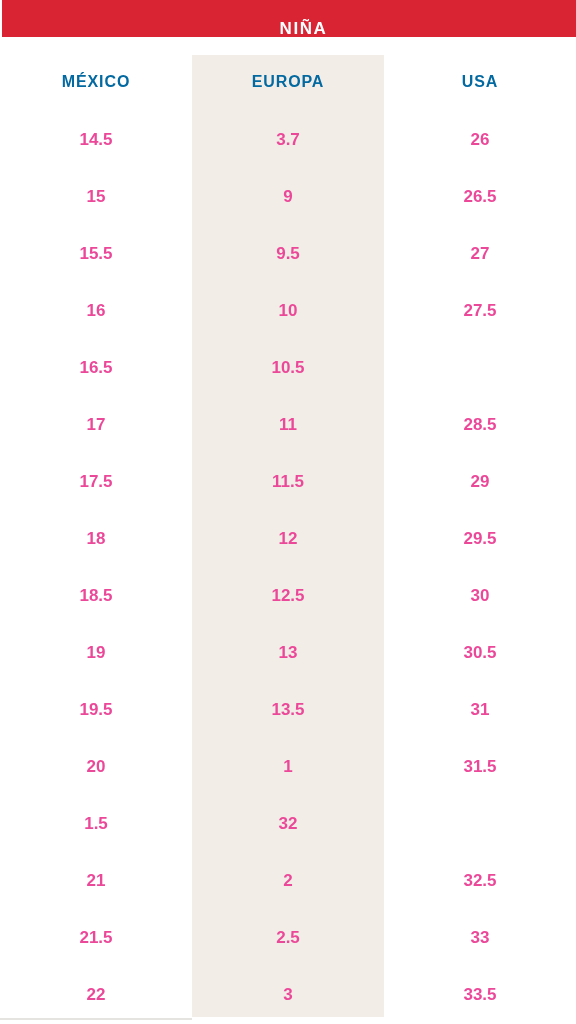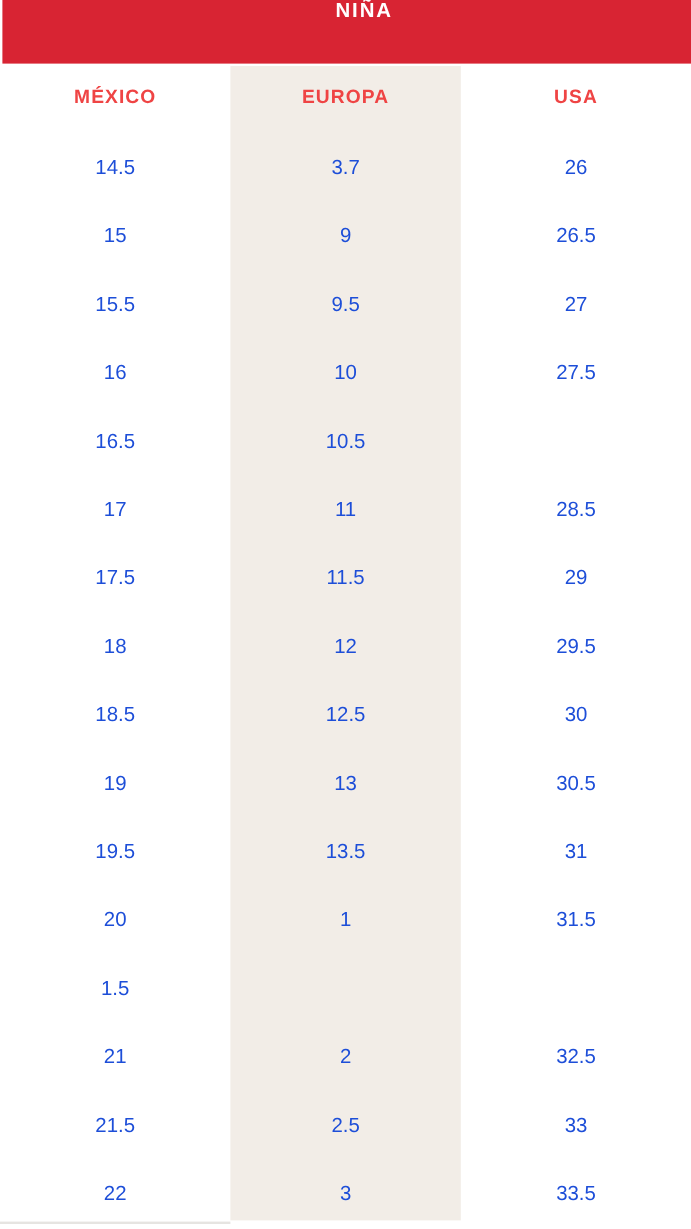--- a/index.html
+++ b/index.html
@@ -21,24 +21,24 @@
     background: #ffffff;
     box-sizing: border-box;
   }
 
   
   .banner {
     position: absolute;
     left: 2px;
     top: 0px;
     width: 574px;
-    height: 53px;
+    height: 37px;
     background: #d82433;
     display: flex;
-    align-items: flex-start;
+    align-items: flex-end;
     justify-content: center;
     box-sizing: border-box;
     padding-left: 29px;
   }
   .banner-title {
     color: #ffffff;
     font-size: 17px;
     font-weight: bold;
     letter-spacing: 1.6px;
     line-height: 1;
@@ -81,31 +81,31 @@
     height: 58px;
   }
   .cell {
     width: 192px;
     display: flex;
     align-items: center;
     justify-content: center;
     box-sizing: border-box;
   }
   .cell-text {
-    color: #1d4ed8;
+    color: #ec4899;
     font-size: 17px;
-    font-weight: normal;
+    font-weight: bold;
     line-height: 1;
     font-family: "Liberation Sans", "DejaVu Sans", sans-serif;
   }
   .header-row .cell-text {
     font-weight: bold;
     font-size: 16px;
     letter-spacing: 0.9px;
-    color: #ef4444;
+    color: #0369a1;
   }
 </style>
 </head>
 <body>
 
 <div class="size-chart">
 
   <div class="banner">
     <span class="banner-title">NIÑA</span>
   </div>
@@ -264,20 +264,23 @@
         </div>
       <div class="cell">
           <span class="cell-text">31.5</span>
         </div>
     </div>
 
     <div class="row">
       <div class="cell">
           <span class="cell-text">1.5</span>
         </div>
+      <div class="cell">
+          <span class="cell-text">32</span>
+        </div>
     </div>
 
     <div class="row">
       <div class="cell">
           <span class="cell-text">21</span>
         </div>
       <div class="cell">
           <span class="cell-text">2</span>
         </div>
       <div class="cell">

